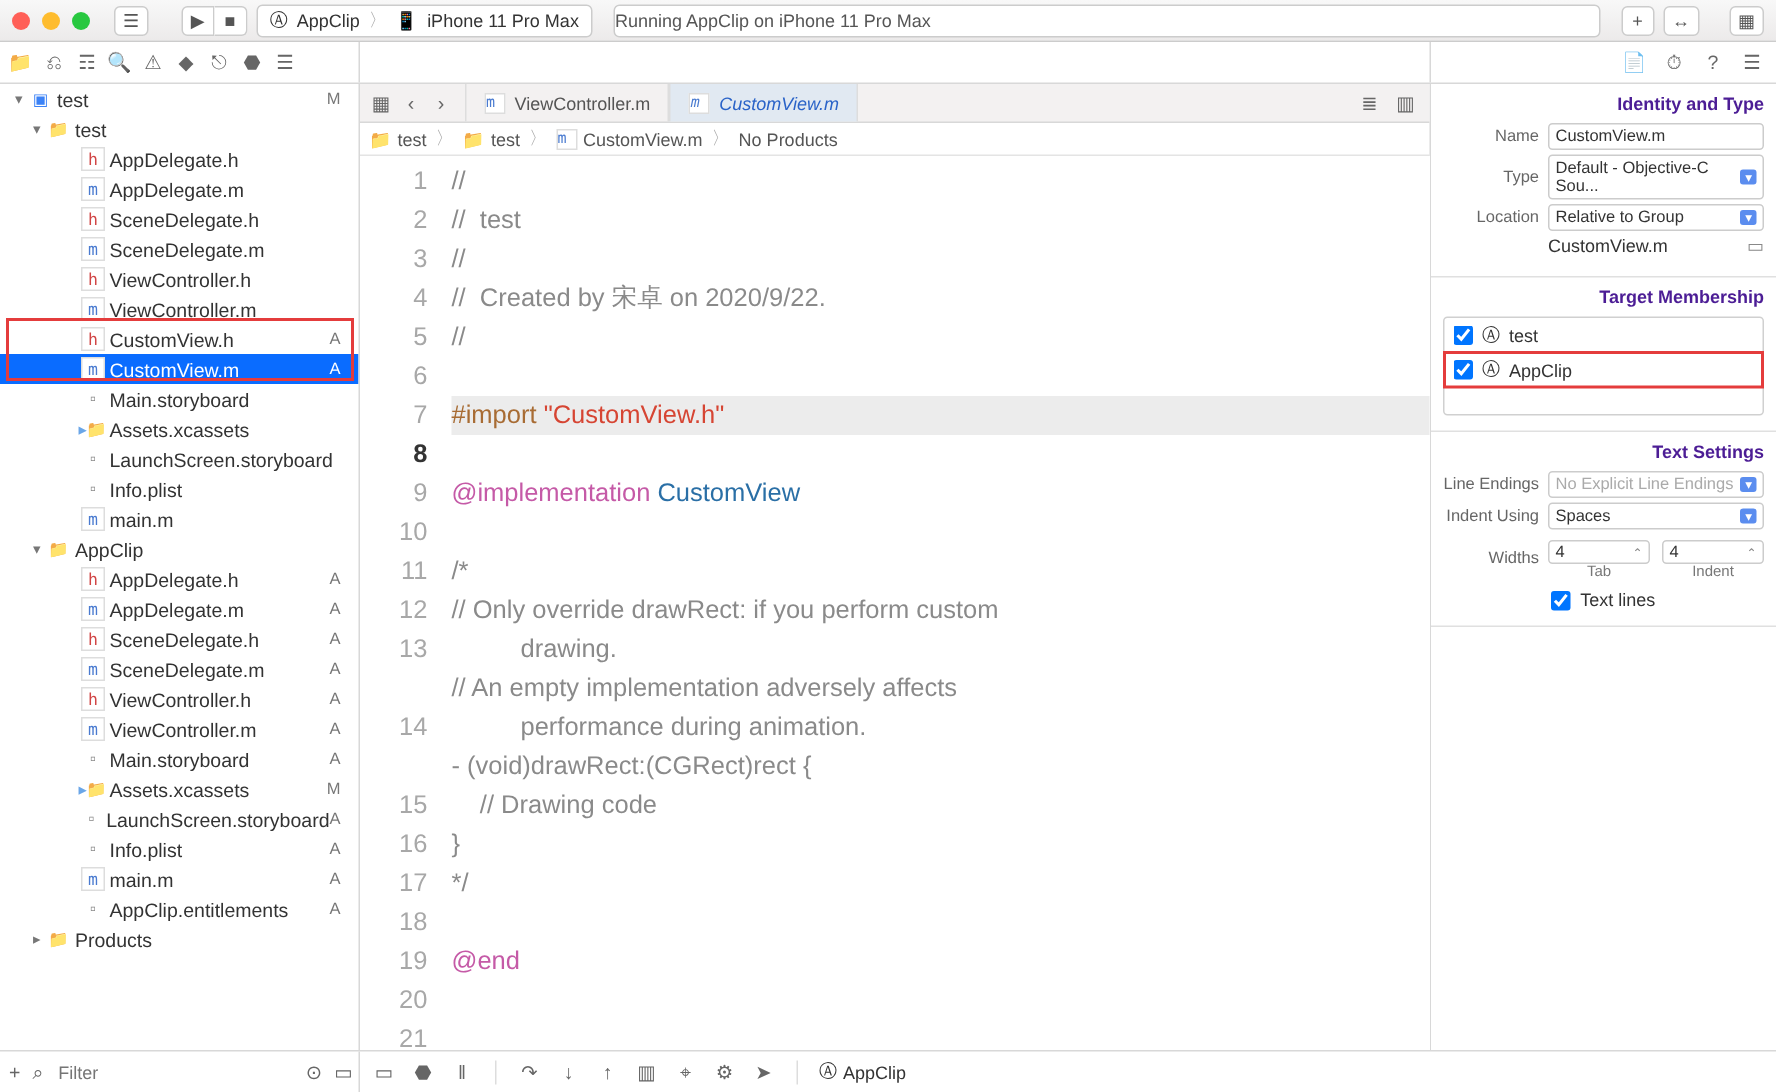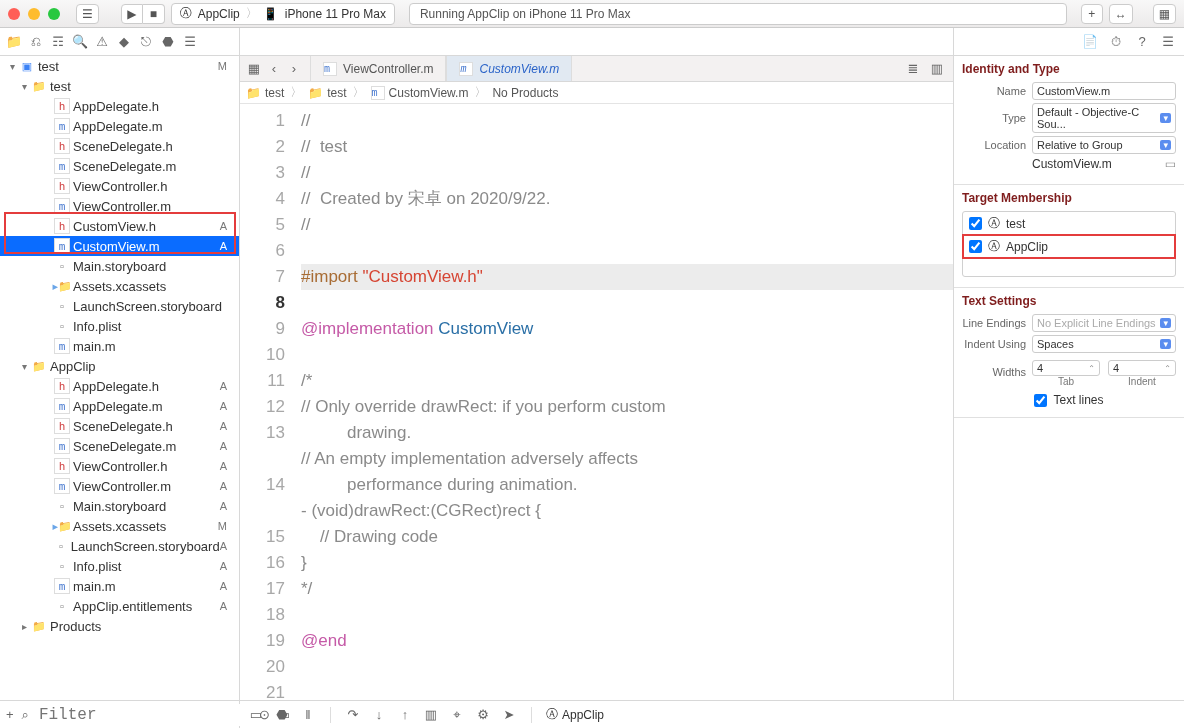--- a/index.html
+++ b/index.html
@@ -7,21 +7,21 @@
 .titlebar { height: 28px; background: linear-gradient(#f8f8f8,#eceaea); border-bottom: 1px solid #ccc; display: flex; align-items: center; padding: 0 8px; gap: 6px;}
 .traffic { display: flex; gap: 8px; margin-right: 10px; }
 .dot { width: 12px; height: 12px; border-radius: 50%; }
 .red{background:#ff5f57;} .yellow{background:#febc2e;} .green{background:#28c840;}
 .tb-btn{height:20px; min-width:22px; padding:0 5px; border:1px solid #ccc; background:#fff; border-radius:4px; display:inline-flex; align-items:center; justify-content:center; color:#555; font-size:12px;}
 .tb-seg{display:flex;}
 .tb-seg .tb-btn{border-radius:0;}
 .tb-seg .tb-btn:first-child{border-radius:4px 0 0 4px;}
 .tb-seg .tb-btn:last-child{border-radius:0 4px 4px 0; border-left:none;}
 .scheme{height:22px;border:1px solid #ccc;border-radius:4px;background:#fff;display:flex;align-items:center;padding:0 8px;gap:6px;font-size:12px;color:#333;}
-.status{flex:1;height:22px;border:1px solid #ccc;border-radius:4px;background:#fff;display:flex;align-items:center;padding:0 10px;font-size:12px;color:#555;margin:0 8px;}
+.status{flex:1;height:22px;border:1px solid #ccc;border-radius:4px;background:#fff;display:flex;align-items:center;padding:0 0;font-size:12px;color:#555;margin:0 8px;}
 
 .toolbar2{height:28px;border-bottom:1px solid #d8d8d8;display:flex;}
 .tb2-left{width:240px;display:flex;align-items:center;gap:6px;padding:0 6px;border-right:1px solid #d8d8d8;}
 .tb2-mid{flex:1;display:flex;align-items:center;gap:4px;padding:0 6px;border-right:1px solid #d8d8d8;}
 .tb2-right{width:230px;display:flex;align-items:center;justify-content:flex-end;gap:10px;padding:0 8px;}
 .small-ico{width:16px;height:16px;display:inline-flex;align-items:center;justify-content:center;color:#666;font-size:13px;}
 .small-ico.blue{color:#0a6cd6;}
 
 .main{display:flex;height:calc(728px - 28px - 28px - 28px);}
 .nav{width:240px;border-right:1px solid #d8d8d8;background:#fff;overflow:auto;font-size:13px;position:relative;}
@@ -56,38 +56,38 @@
 .codebody .line.hl{background:#ececec;}
 .codebody .cont{padding-left:46px;}
 .c-comment{color:#8a8a8a;}
 .c-kw{color:#c55aa7;}
 .c-type{color:#2a6fa6;}
 .c-str{color:#d64533;}
 .c-pp{color:#a86c34;}
 
 .insp{width:230px;overflow:auto;background:#fff;font-size:12px;}
 .insp-sec{border-bottom:1px solid #e0e0e0;padding:6px 8px 10px 8px;}
-.insp-title{font-weight:600;font-size:12px;margin-bottom:6px;color:#7f1d1d;}
+.insp-title{font-weight:600;font-size:12px;margin-bottom:6px;color:#4c1d95;text-align:right;}
 .kv{display:flex;align-items:center;margin:3px 0;gap:6px;}
 .kv label{width:64px;text-align:right;color:#666;font-size:11px;}
 .kv .field{flex:1;border:1px solid #ccc;border-radius:3px;padding:2px 4px;font-size:11px;background:#fff; white-space:nowrap; overflow:hidden;}
 .kv .sel{flex:1;border:1px solid #ccc;border-radius:3px;padding:2px 4px;font-size:11px;background:#fff;display:flex;justify-content:space-between;align-items:center;}
 .kv .sel::after{content:"▾";color:#666;background:#5b8def;color:#fff;padding:0 3px;margin-left:4px;border-radius:2px;font-size:9px;}
 .tm-box{border:1px solid #d0d0d0;border-radius:3px;}
 .tm-row{display:flex;align-items:center;gap:6px;padding:3px 6px;font-size:12px;}
 .tm-row input{margin:0;}
 .w-row{display:flex;gap:8px;margin-top:4px;}
 .w-row .wcol{flex:1;text-align:center;}
 .w-row .spin{border:1px solid #ccc;border-radius:3px;padding:1px 4px;display:flex;justify-content:space-between;align-items:center;font-size:11px;}
 .w-row .spin::after{content:"⌃";font-size:8px;color:#888;}
 .wrap-row{display:flex;align-items:center;justify-content:center;gap:6px;margin-top:6px;}
 
 .footerbar{height:28px;border-top:1px solid #d8d8d8;display:flex;}
 .fb-left{width:240px;display:flex;align-items:center;gap:8px;padding:0 6px;border-right:1px solid #d8d8d8;}
-.filter{flex:1;border:none;font-size:16px;color:#888;padding:2px;font-family:Liberation Mono, monospace;}
+.filter{flex:1;border:none;font-size:12px;color:#888;padding:2px;}
 .fb-mid{flex:1;display:flex;align-items:center;gap:10px;padding:0 8px;color:#888;}
 .fb-mid .divider{width:1px;height:16px;background:#ddd;margin:0 4px;}
 .app-icon{display:inline-flex;align-items:center;gap:4px;color:#333;font-size:12px;}
 </style>
 </head>
 <body>
 
 <div class="titlebar">
   <div class="traffic">
     <div class="dot red"></div>

